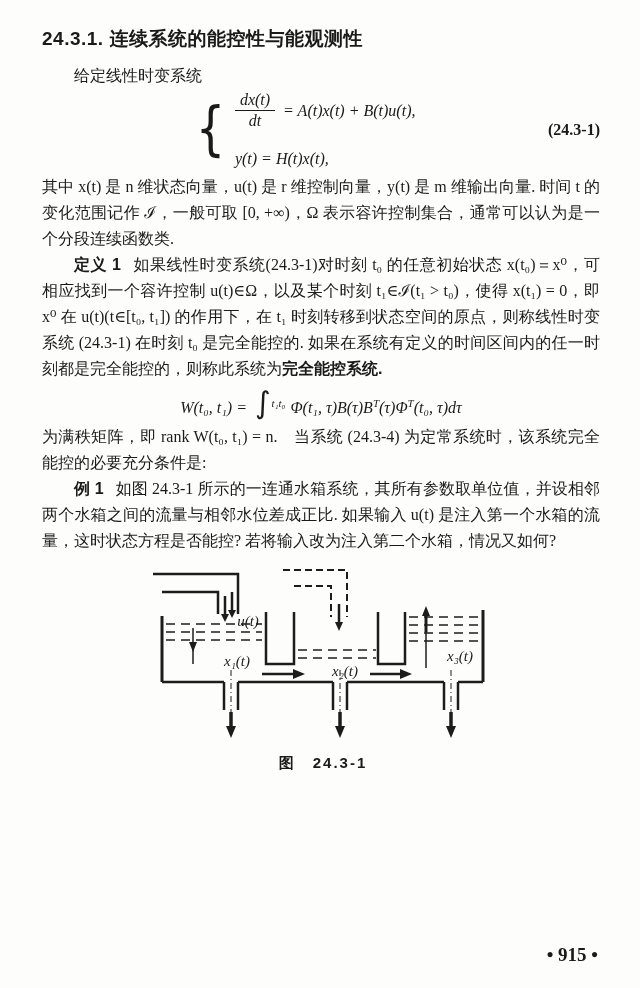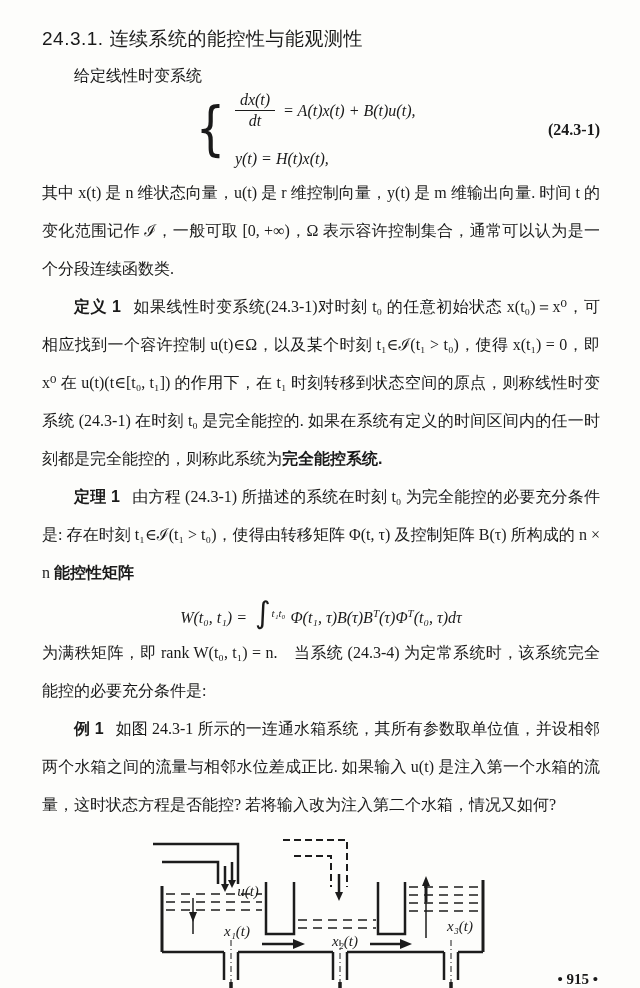--- a/index.html
+++ b/index.html
@@ -18,29 +18,29 @@
     margin:4px 0 20px 0;
     text-align:center;
     font-family:"Liberation Sans","DejaVu Sans",sans-serif;
     font-weight:900;
     font-size:21px;
     letter-spacing:1px;
   }
   .section {
     margin:0 0 14px 0;
     font-family:"Liberation Sans","DejaVu Sans",sans-serif;
-    font-weight:400;
+    font-weight:700;
     font-size:19px;
     letter-spacing:0.5px;
   }
   .intro { margin:0 0 4px 0; text-indent:2em; font-size:16px; }
   .body {
     margin:0;
     font-size:16px;
-    line-height:38px;
+    line-height:26px;
     text-align:justify;
   }
   .indent { text-indent:2em; }
   .lead {
     font-family:"Liberation Sans","DejaVu Sans",sans-serif;
     font-weight:900;
     margin-right:12px;
   }
   .bold-cjk { font-family:"Liberation Sans","DejaVu Sans",sans-serif; font-weight:900; }
   .math { font-style:italic; }
@@ -78,22 +78,22 @@
   .fig-caption {
     text-align:center;
     font-size:15px;
     margin-top:8px;
     font-family:"Liberation Sans","DejaVu Sans",sans-serif;
     font-weight:700;
     letter-spacing:2px;
   }
   .page-number {
     position:absolute;
-    right:42px; bottom:0;
-    font-size:15px;
+    right:42px; bottom:22px;
+    font-size:19px;
     font-weight:bold;
     margin-top:44px;
   }
   svg .ink { stroke:#1c1c1c; fill:none; }
   svg text { fill:#1c1c1c; font-family:"Liberation Serif","DejaVu Serif",serif; font-style:italic; font-size:15px; }
 </style>
 </head>
 <body>
 
 <div class="page">
@@ -117,21 +117,20 @@
         <div class="eq1-line2">y(t) = H(t)x(t),</div>
       </div>
     </div>
     <span class="eq-tag">(24.3-1)</span>
   </div>
 
   <p class="body">其中 x(t) 是 n 维状态向量，u(t) 是 r 维控制向量，y(t) 是 m 维输出向量. 时间 t 的变化范围记作 ℐ，一般可取 [0, +∞)，Ω 表示容许控制集合，通常可以认为是一个分段连续函数类.</p>
 
   <p class="body indent"><span class="lead">定义 1</span><span>如果线性时变系统(24.3-1)对时刻 t₀ 的任意初始状态 x(t₀)＝x⁰，可相应找到一个容许控制 u(t)∈Ω，以及某个时刻 t₁∈ℐ(t₁ &gt; t₀)，使得 x(t₁) = 0，即 x⁰ 在 u(t)(t∈[t₀, t₁]) 的作用下，在 t₁ 时刻转移到状态空间的原点，则称线性时变系统 (24.3-1) 在时刻 t₀ 是完全能控的. 如果在系统有定义的时间区间内的任一时刻都是完全能控的，则称此系统为</span><span class="bold-cjk">完全能控系统.</span></p>
 
-  <p class="body indent"><span class="lead">定理 1</span><span>由方程 (24.3-1) 所描述的系统在时刻 t₀ 为完全能控的必要充分条件是: 存在时刻 t₁∈ℐ(t₁ &gt; t₀)，使得由转移矩阵 Φ(t, τ) 及控制矩阵 B(τ) 所构成的 n × n </span><span class="bold-cjk">能控性矩阵</span></p>
 
   <div class="eq-center math">
     <span>W(t₀, t₁) =</span><span class="int-wrap">
         <span class="int">∫</span>
         <span class="lims">
           <span>t₁</span>
           <span>t₀</span>
         </span>
       </span><span>Φ(t₁, τ)B(τ)B</span><sup>T</sup><span>(τ)Φ</span><sup>T</sup><span>(t₀, τ)dτ</span>
   </div>

